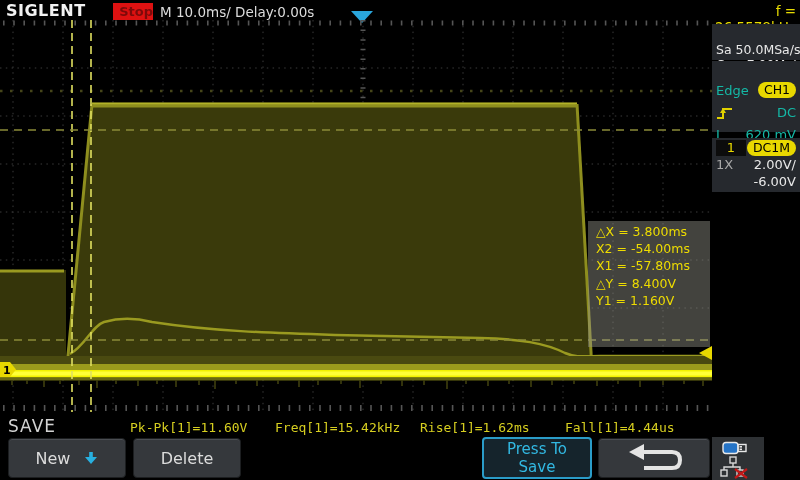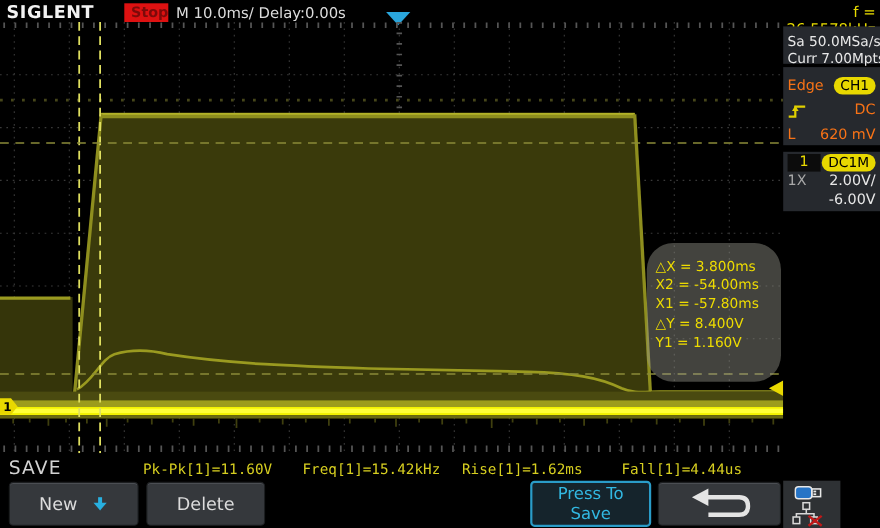--- a/index.html
+++ b/index.html
@@ -10,36 +10,36 @@
   
   #logo{left:6px;top:1px;color:#f2f2f2;font-size:16px;font-weight:800;letter-spacing:.5px;}
   #stop-badge{left:113px;top:3px;width:40px;height:17px;background:#dd1111;color:#7d0a0a;
               font-size:13px;font-weight:bold;text-align:right;line-height:17px;}
   #timebase{left:160px;top:4px;color:#dcdcdc;font-size:13.5px;}
   #trig-pos{left:351px;top:11px;width:0;height:0;border-left:11px solid transparent;
             border-right:11px solid transparent;border-top:12px solid #2aa6dc;}
 
   
   #freq{left:712px;top:3px;width:84px;text-align:right;color:#e8dc00;font-size:13.5px;}
-  .panel{left:712px;width:88px;background:#26292e;box-sizing:border-box;padding:6px 4px;}
+  .panel{left:712px;width:88px;background:#26292e;box-sizing:border-box;padding:18px 4px;}
   #acq-panel{top:24px;height:34px;}
   .acq-line{color:#e8e8e8;font-size:12.5px;line-height:15px;white-space:nowrap;}
   #trig-panel{top:61px;height:71px;}
   .trow{display:flex;justify-content:space-between;align-items:center;height:22px;}
-  .ytx{color:#f97316;font-size:13px;}
+  .ytx{color:#14b8a6;font-size:13px;}
   .chip-yel{background:#e8d800;color:#000;font-size:12.5px;border-radius:8px;padding:0 6px;line-height:16px;}
   #ch-panel{top:138px;height:54px;padding-top:1px;}
   .chrow{display:flex;justify-content:space-between;align-items:center;height:17px;}
   #ch-num{background:#0c0c0c;color:#e8d800;font-size:13px;width:30px;text-align:center;line-height:16px;}
   .wtx{color:#e8e8e8;font-size:13px;}
   .gtx{color:#a8a8a8;font-size:13px;}
 
   
   #cursor-box{left:588px;top:221px;width:122px;height:126px;background:rgba(148,148,138,.45);
-              padding:12px 0 0 8px;box-sizing:border-box;border-radius:24px;}
+              padding:2px 0 0 8px;box-sizing:border-box;}
   .cur-row{color:#eedc00;font-size:12.5px;line-height:17.2px;white-space:nowrap;}
 
   
   #menu-title{left:8px;top:416px;color:#d2d2d2;font-size:17px;letter-spacing:1px;}
   .meas{top:420px;color:#d6ce20;font-size:13px;font-family:"DejaVu Sans Mono","Liberation Mono",monospace;white-space:nowrap;}
   .softkey{top:438px;height:40px;background:#35383c;border:1px solid #1c1e20;border-radius:4px;
            box-shadow:inset 0 1px 0 #4b4e53;color:#dcdcdc;font-size:16px;
            display:flex;align-items:center;justify-content:center;box-sizing:border-box;}
   #btn-new{left:8px;width:118px;gap:14px;}
   #btn-delete{left:133px;width:108px;}

